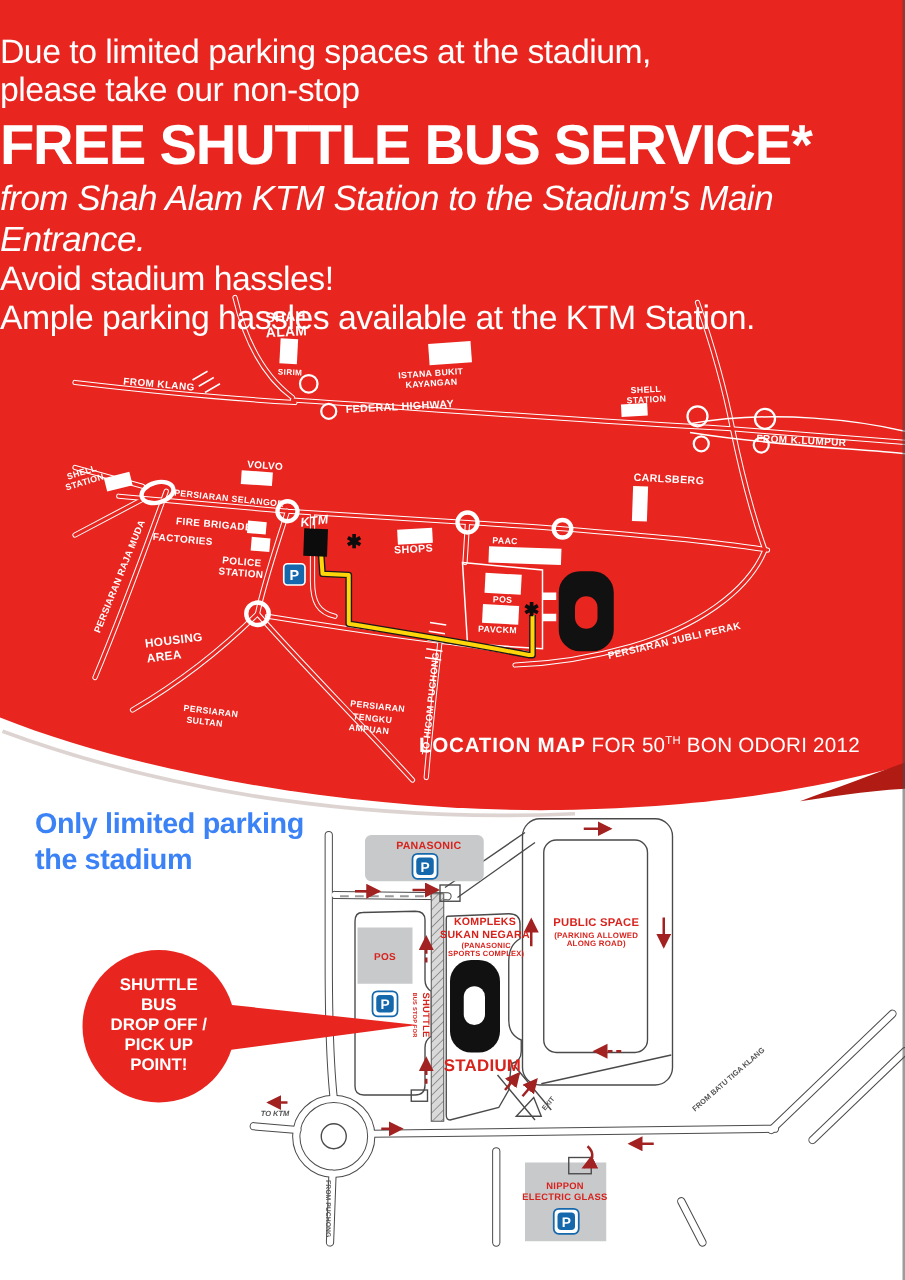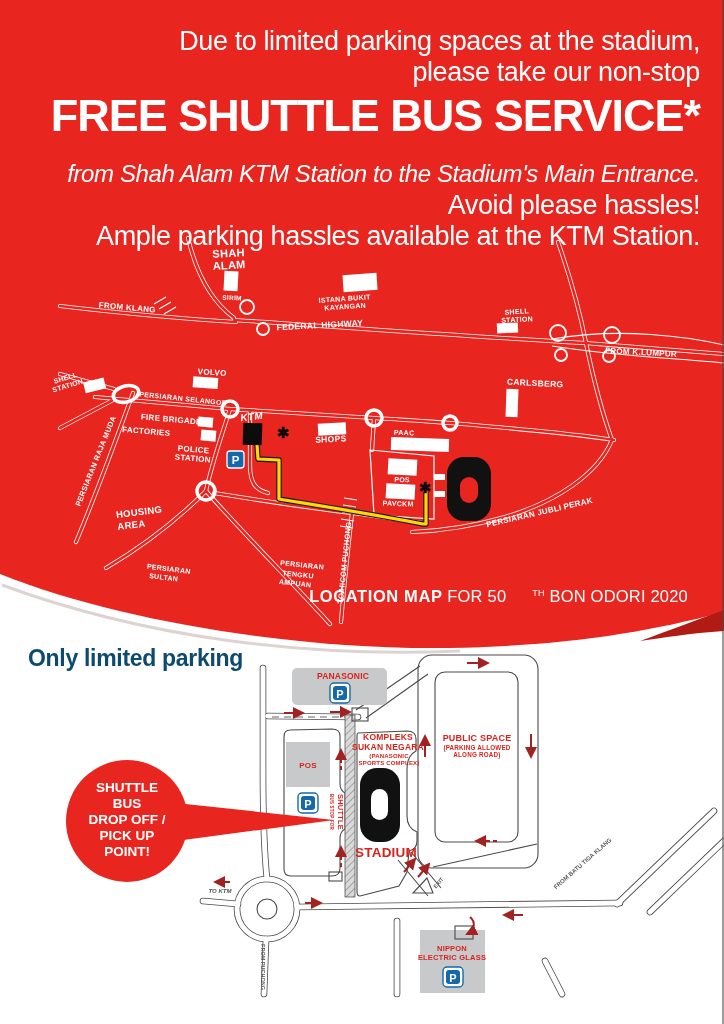--- a/index.html
+++ b/index.html
@@ -1,30 +1,30 @@
 <!DOCTYPE html>
 <html><head>
 <meta charset="utf-8">
 <style>
   html,body{margin:0;padding:0;}
   .page{position:relative;width:724px;height:1024px;background:#fff;overflow:hidden;
         font-family:"Liberation Sans",sans-serif;}
   .layer{position:absolute;left:0;top:0;}
   
-  .hdr{position:absolute;top:26px;left:0;width:700px;text-align:right;color:#fff;z-index:3;}
+  .hdr{position:absolute;top:26px;left:0;width:700px;text-align:left;color:#fff;z-index:3;}
   .hdr .l1,.hdr .l2,.hdr .l5,.hdr .l6{font-size:27px;line-height:31px;letter-spacing:-0.4px;}
-  .hdr .l3{font-size:45px;font-weight:bold;line-height:50px;letter-spacing:-1px;margin:3px 0 16px 0;}
-  .hdr .l4{font-size:24px;font-style:italic;line-height:33px;letter-spacing:-0.4px;}
+  .hdr .l3{font-size:45px;font-weight:bold;line-height:50px;letter-spacing:-1px;margin:3px 0 1px 0;}
+  .hdr .l4{font-size:28px;font-style:italic;line-height:33px;letter-spacing:-0.4px;}
   
   .caption{position:absolute;top:587px;left:0;width:688px;text-align:right;color:#fff;
            font-size:16.5px;z-index:3;letter-spacing:0.2px;}
   .caption .b{font-weight:bold;letter-spacing:0.6px;text-align:center;}
-  .caption sup{font-size:9px;margin-left:26px;}
+  .caption sup{font-size:9px;}
   
-  .note{position:absolute;top:644px;left:28px;color:#0c4a6e;font-size:23px;font-weight:bold;
+  .note{position:absolute;top:644px;left:28px;color:#3b82f6;font-size:23px;font-weight:bold;
         line-height:29px;letter-spacing:-0.3px;z-index:3;}
   
   text{font-family:"Liberation Sans",sans-serif;}
   .m1t{fill:#fff;font-weight:bold;letter-spacing:.3px;}
   .ast{fill:#0c0c0c;font-weight:bold;}
   .ring{stroke:#fff;stroke-width:3.5;fill:none;}
   .ring2{stroke:#fff;stroke-width:1.8;fill:none;}
   .road-w{stroke:#fff;stroke-width:4.2;fill:none;stroke-linecap:round;}
   .road-i{stroke:#e8251f;stroke-width:2.6;fill:none;stroke-linecap:round;}
   .thin1{stroke:#fff;stroke-width:1.2;fill:none;}
@@ -213,30 +213,31 @@
       <text class="m1t" font-size="7.5" text-anchor="middle" transform="translate(347,563) rotate(-84)">TO HICOM PUCHONG</text>
       <text class="m1t" font-size="8" letter-spacing="1.2" text-anchor="middle" transform="translate(540,515) rotate(-13)">PERSIARAN JUBLI PERAK</text>
     </g>
   </svg>
 
   <div class="hdr">
     <div class="l1">Due to limited parking spaces at the stadium,</div>
     <div class="l2">please take our non-stop</div>
     <div class="l3">FREE SHUTTLE BUS SERVICE*</div>
     <div class="l4">from Shah Alam KTM Station to the Stadium's Main Entrance.</div>
-    <div class="l5">Avoid please hassles!</div>
+    <div class="l5">Avoid stadium hassles!</div>
     <div class="l6">Ample parking hassles available at the KTM Station.</div>
   </div>
 
   <div class="caption">
-    <span class="b">LOCATION MAP</span><span> FOR 50</span><sup>TH</sup><span> BON ODORI 2020</span>
+    <span class="b">LOCATION MAP</span><span> FOR 50</span><sup>TH</sup><span> BON ODORI 2012</span>
   </div>
 
   <div class="note">
     <div>Only limited parking</div>
+    <div>the stadium</div>
   </div>
 
   <svg class="layer" style="top:620px" width="724" height="404" viewBox="0 0 724 404">
     <defs>
       <marker id="ra" markerWidth="7" markerHeight="7" refX="5" refY="3" orient="auto">
         <path d="M0,0 L6,3 L0,6 Z" fill="#a22222"></path>
       </marker>
       <pattern id="hatch" width="5" height="5" patternUnits="userSpaceOnUse" patternTransform="rotate(45)">
         <rect width="5" height="5" fill="#d9d9d9"></rect>
         <line x1="0" y1="0" x2="0" y2="5" stroke="#8a8a8a" stroke-width="1.4"></line>

